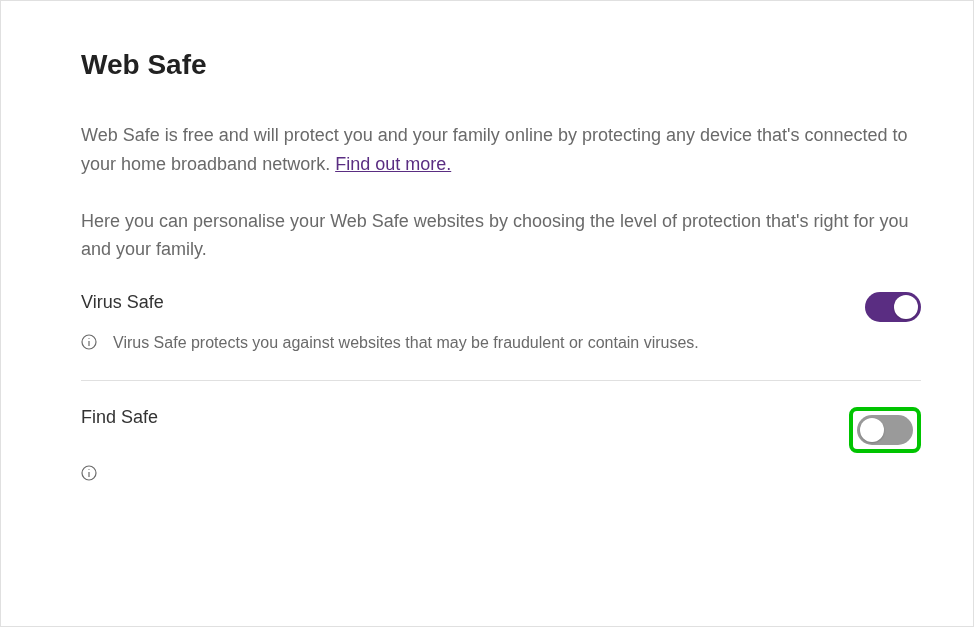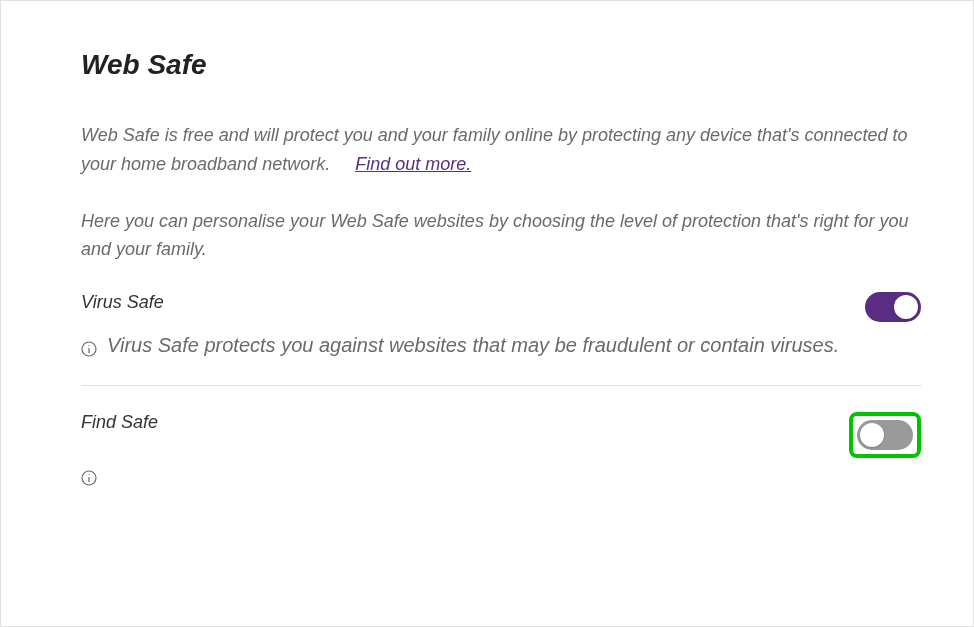--- a/index.html
+++ b/index.html
@@ -7,60 +7,58 @@
       font-family: -apple-system, BlinkMacSystemFont, "Segoe UI", Arial, sans-serif;
       background: #fff;
       width: 974px;
       height: 627px;
     }
     .container {
       border: 1px solid #e0e0e0;
       width: 100%;
       height: 100%;
       padding: 48px 52px 30px 80px;
-      font-style: italic;
     }
     .title {
       font-size: 28px;
       font-weight: 600;
       color: #222;
       margin-bottom: 40px;
     }
     .intro {
       font-size: 18px;
       color: #6a6a6a;
       line-height: 1.6;
       margin-bottom: 28px;
     }
     .intro .link {
       color: #5a2d82;
       text-decoration: underline;
       cursor: pointer;
-      margin-left: 20px;
     }
     .section {
       margin-top: 26px;
     }
     .section-header {
       display: flex;
       align-items: flex-start;
       justify-content: space-between;
       margin-bottom: 12px;
     }
     .section-title {
       font-size: 18px;
       color: #333;
       font-weight: 500;
     }
     .section-desc {
       display: flex;
-      align-items: flex-end;
-      gap: 10px;
+      align-items: flex-start;
+      gap: 16px;
       color: #6a6a6a;
-      font-size: 20px;
+      font-size: 16px;
     }
     .info-icon {
       display: inline-flex;
       align-items: center;
       justify-content: center;
       width: 16px;
       height: 16px;
       flex-shrink: 0;
     }
     .info-icon svg { width: 16px; height: 16px; }

